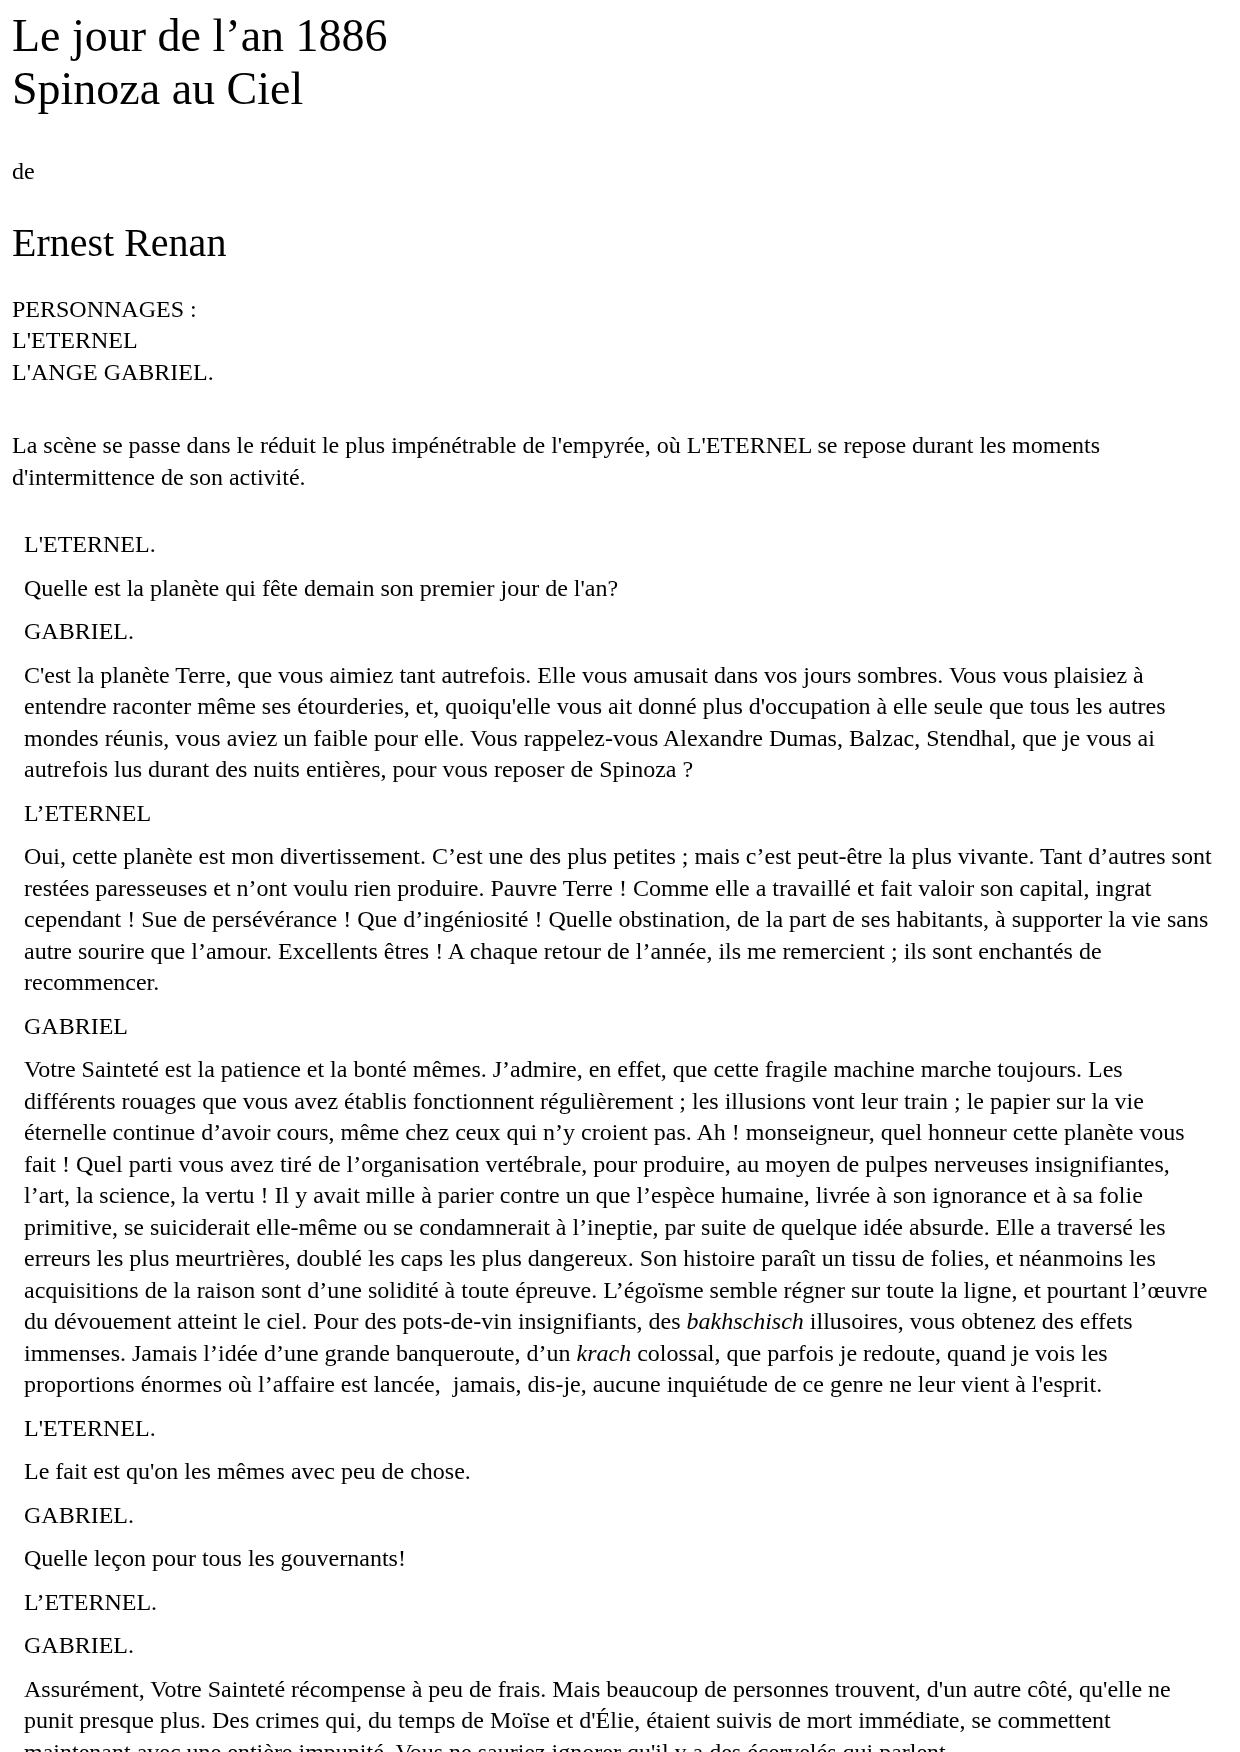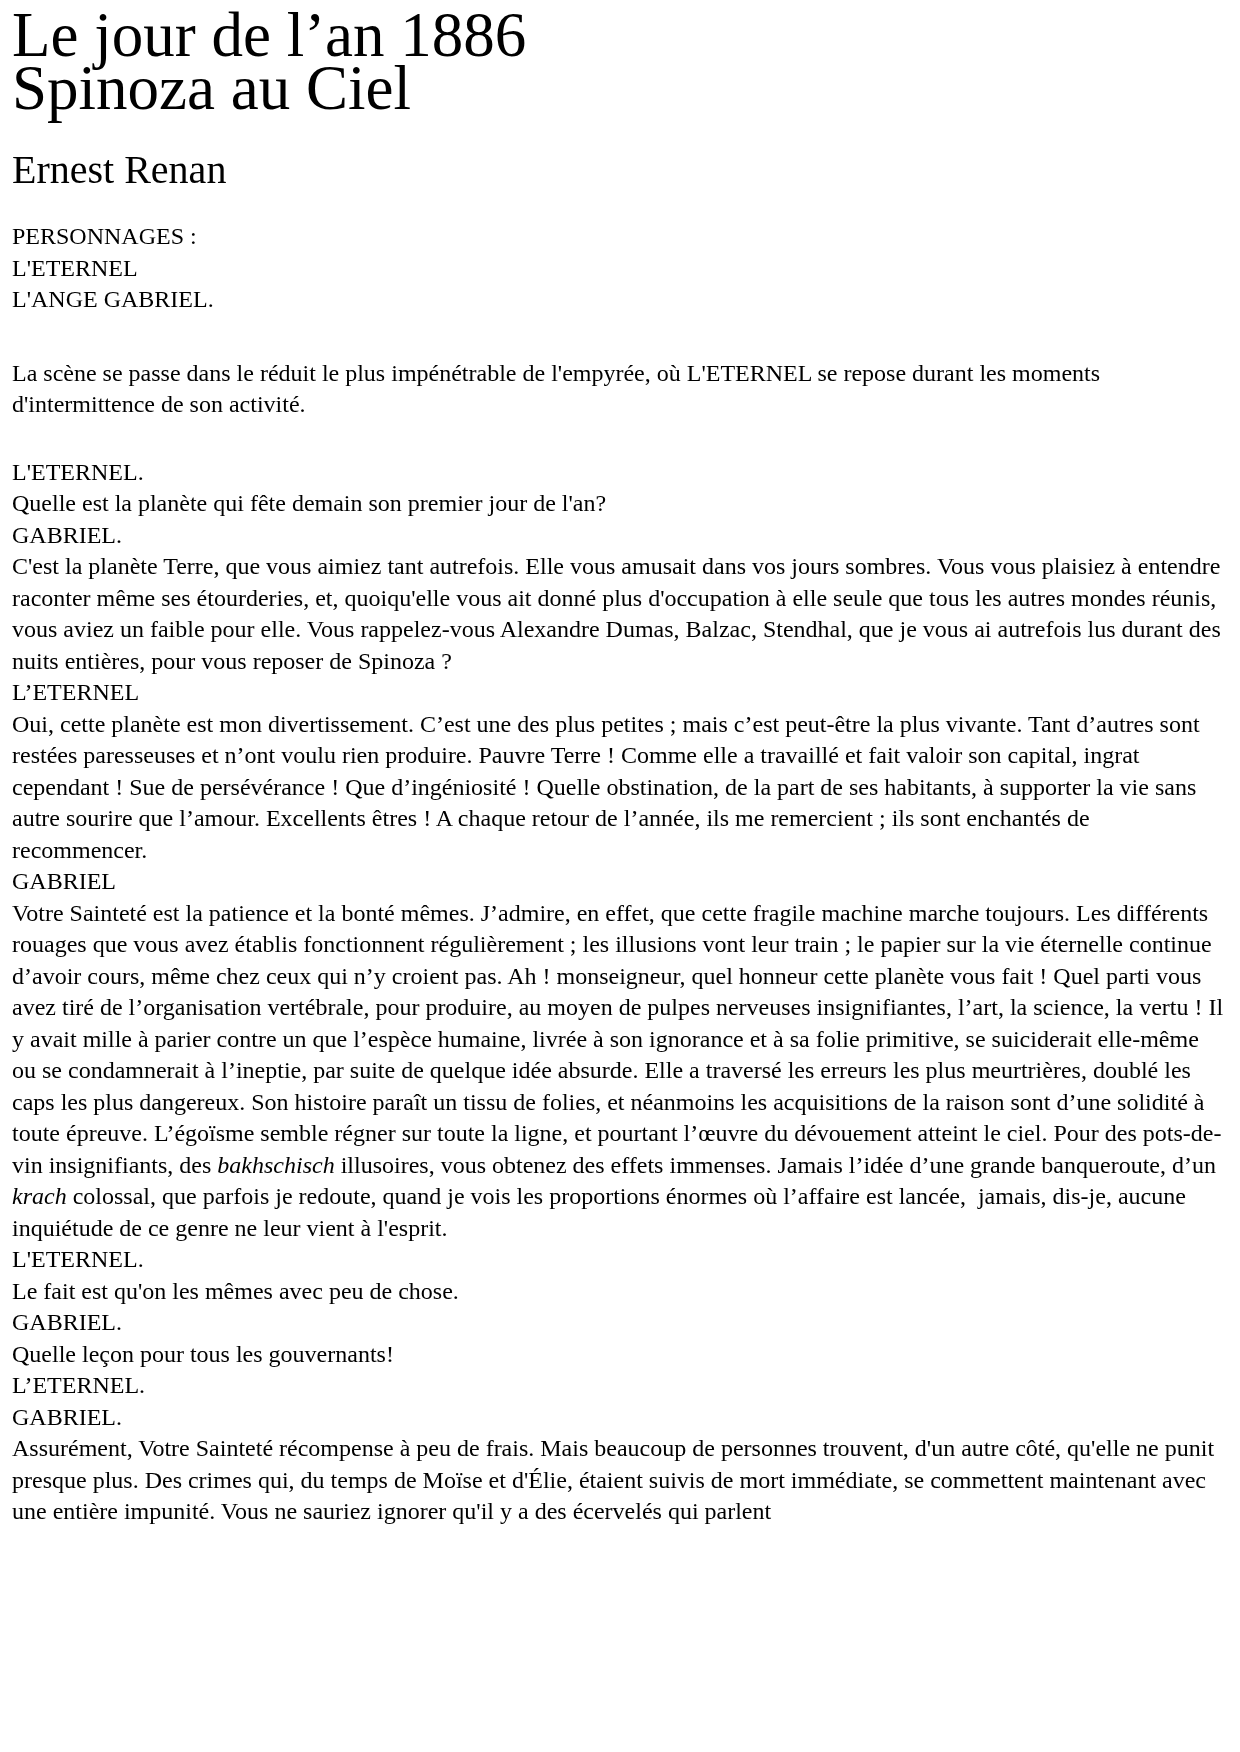--- a/index.html
+++ b/index.html
@@ -9,21 +9,21 @@
   body {
     margin: 0;
     padding: 9px 12px 20px 12px;
     width: 1216px;
     font-family: "Liberation Serif", "DejaVu Serif", serif;
     font-size: 24px;
     line-height: 31.5px;
     -webkit-font-smoothing: antialiased;
   }
   h1.doc-title {
-    font-size: 63px;
+    font-size: 46px;
     line-height: 53px;
     font-weight: normal;
     margin: 0;
   }
   p.byline {
     margin: 41px 0 0 0;
   }
   h2.author {
     font-size: 40px;
     line-height: 46px;
@@ -33,33 +33,34 @@
   p.cast {
     margin: 28px 0 0 0;
   }
   p.scene {
     margin: 42px 0 0 0;
   }
   div.dialogue {
     margin: 36px 0 0 0;
   }
   div.dialogue .line {
-    margin: 0;
+    margin: 12px;
   }
   em {
     font-style: italic;
   }
 </style>
 </head>
 <body>
 
 <main>
 
   <h1 class="doc-title"><span>Le jour de l’an 1886</span><br><span>Spinoza au Ciel</span></h1>
 
+  <p class="byline">de</p>
 
   <h2 class="author">Ernest Renan</h2>
 
   <p class="cast"><span>PERSONNAGES :</span><br><span>L'ETERNEL</span><br><span>L'ANGE GABRIEL.</span></p>
 
   <p class="scene">La scène se passe dans le réduit le plus impénétrable de l'empyrée, où L'ETERNEL se repose durant les moments d'intermittence de son activité.</p>
 
   <div class="dialogue">
       <div class="line speaker">L'ETERNEL.</div>
       <div class="line speech"><span>Quelle est la planète qui fête demain son premier jour de l'an?</span></div>

